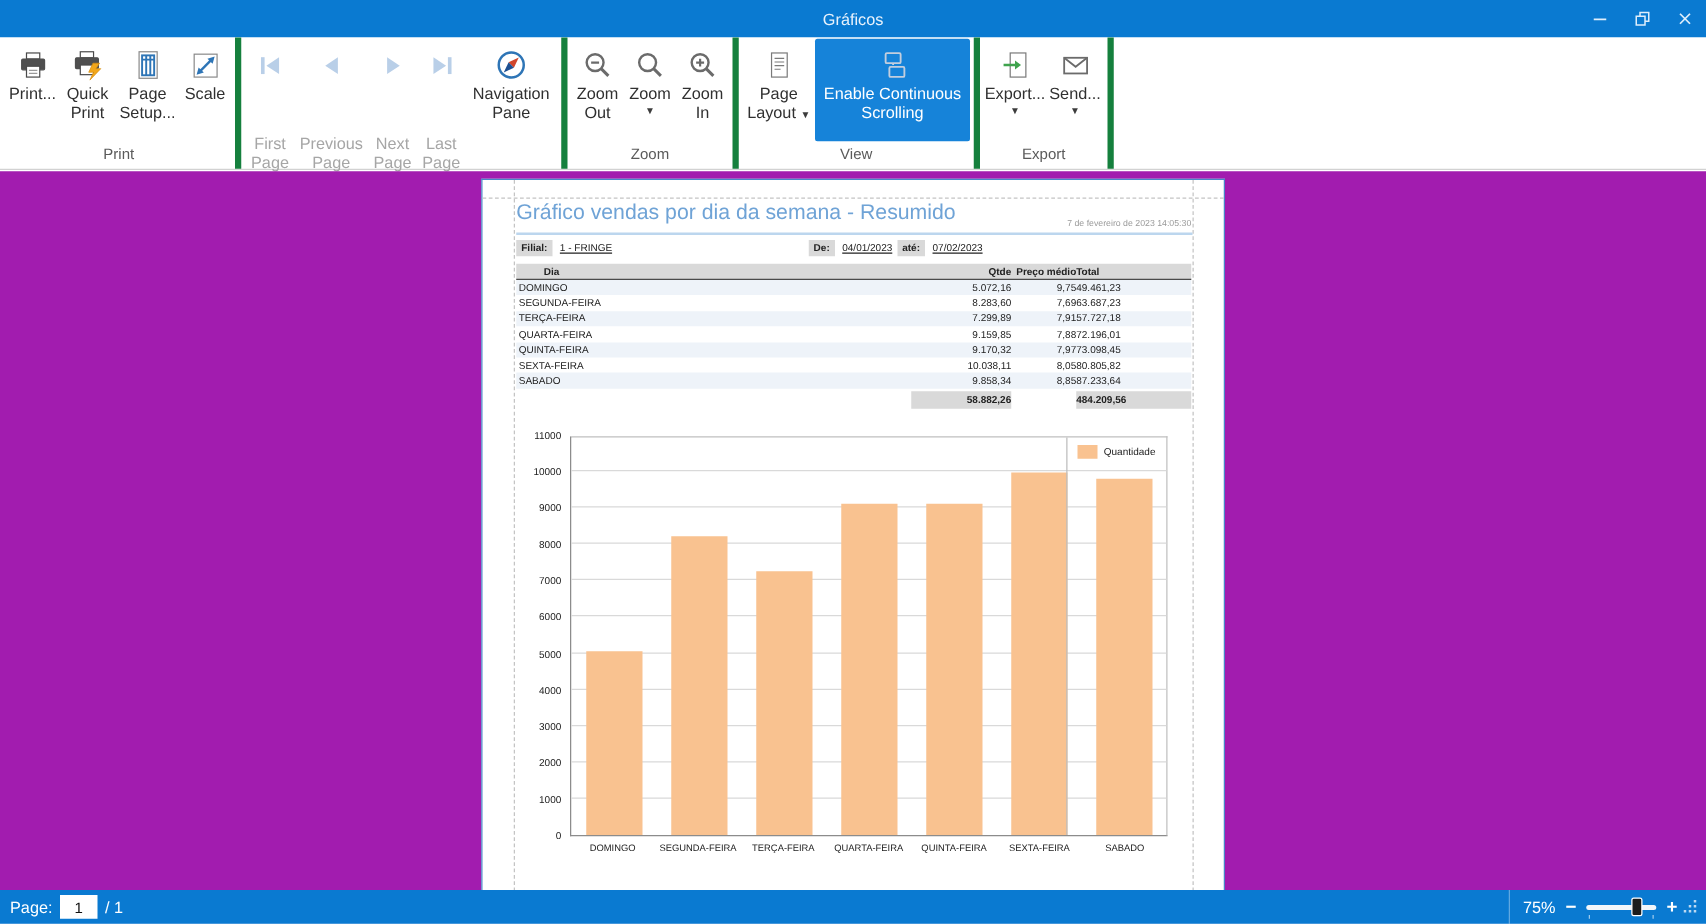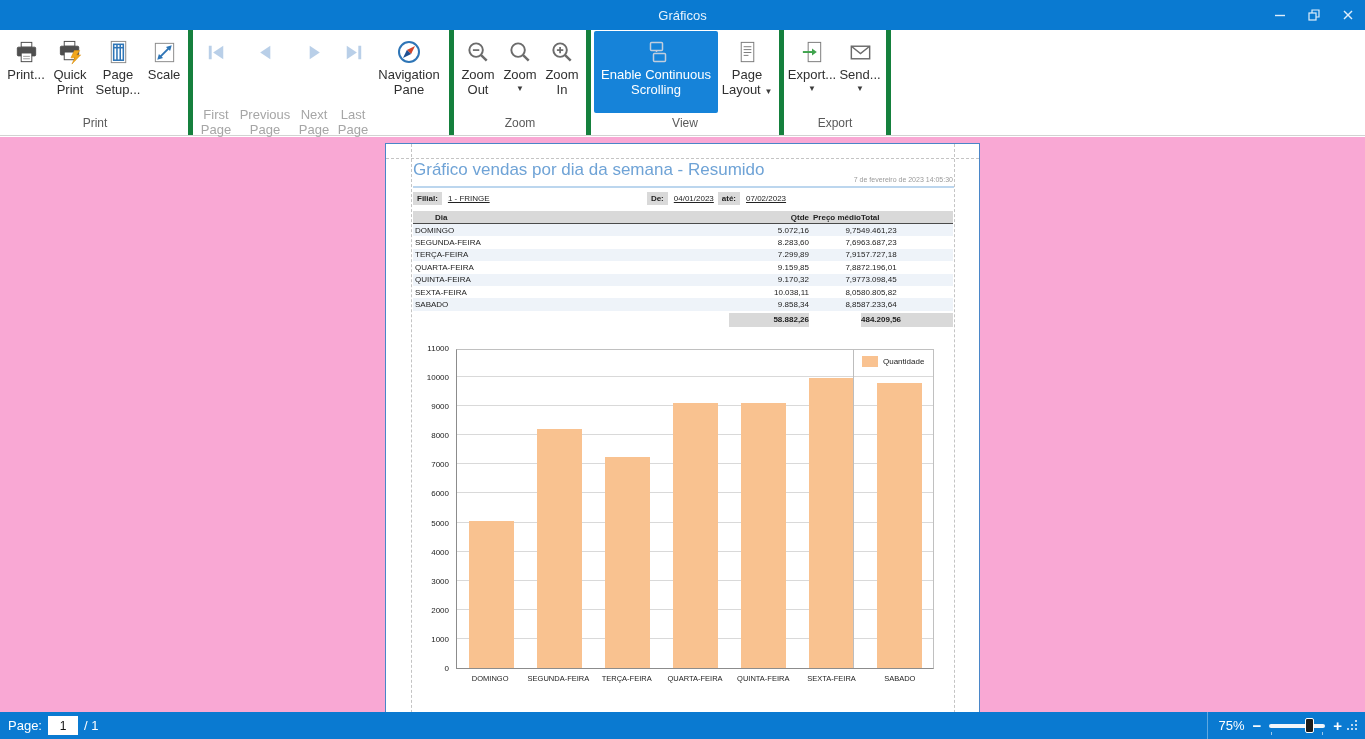--- a/index.html
+++ b/index.html
@@ -26,21 +26,21 @@
   .rbtn.disabled { color:#a6a6a6;gap:40px; }
   .rbtn.active { background:#1683d9; color:#fff; }
   .rgroup-label { text-align:center; font-size:12px; color:#5a5a5a; padding:3px 0 5px; }
   .caret { font-size:8px; color:#3c3c3c; line-height:8px; margin-top:2px; }
   .caret-inline { font-size:8px; color:#3c3c3c; }
   .w40{width:42px}.w44{width:46px}.w48{width:50px}.w38{width:40px}.w56{width:58px}
   .w36{width:38px}.w72{width:74px}.w122{width:124px}
 
   
   .preview { position:absolute; top:137px; left:0; right:0; bottom:27px;
-    background:#f9a8d4; overflow:hidden; }
+    background:#a21caf; overflow:hidden; }
   .page { position:absolute; left:385px; top:6px; width:595px; height:620px;
     background:#fff; border:1px solid #4a86c8; border-bottom:none; }
   .m-left  { position:absolute; left:25px; top:0; bottom:0; width:0; border-left:1px dashed #c4c4c4; }
   .m-right { position:absolute; left:568px; top:0; bottom:0; width:0; border-left:1px dashed #c4c4c4; }
   .m-top   { position:absolute; top:14px; left:0; right:0; height:0; border-top:1px dashed #c4c4c4; }
 
   
   .rtitle-row { position:absolute; left:27px; top:16px; width:541px;
     border-bottom:2px solid #bcd6ee; padding-bottom:6px; }
   .rtitle { font-size:17px; color:#6fa3d6; }
@@ -262,41 +262,41 @@
           </svg>
           </span>
         <span>Zoom In</span>
       </div>
     </div>
     <div class="rgroup-label">Zoom</div>
   </div>
 
   <div class="rgroup">
     <div class="rbuttons">
-      <div class="rbtn w122 active">
-        <span class="icn">
-          <svg width="28" height="28" viewBox="0 0 28 28" fill="none" stroke="#c2cede" stroke-width="1.5">
-            <rect x="8.5" y="4.5" width="12" height="8" rx="1"></rect>
-            <rect x="11.5" y="15.5" width="12" height="8" rx="1"></rect>
-            <line x1="14.5" y1="12.5" x2="14.5" y2="15.5" stroke-dasharray="1.5 1.5"></line>
-          </svg>
-          </span>
-        <span>Enable Continuous Scrolling</span>
-      </div>
       <div class="rbtn w56">
         <span class="icn">
           <svg width="27" height="27" viewBox="0 0 28 28">
             <rect x="7.5" y="3.5" width="13" height="20" fill="#fff" stroke="#7a7a7a"></rect>
             <line x1="10" y1="8" x2="18" y2="8" stroke="#7a7a7a"></line>
             <line x1="10" y1="11" x2="18" y2="11" stroke="#7a7a7a"></line>
             <line x1="10" y1="14" x2="18" y2="14" stroke="#7a7a7a"></line>
             <line x1="10" y1="17" x2="15" y2="17" stroke="#7a7a7a"></line>
           </svg>
           </span>
         <span><span>Page Layout</span> <span class="caret-inline">▼</span></span>
+      </div>
+      <div class="rbtn w122 active">
+        <span class="icn">
+          <svg width="28" height="28" viewBox="0 0 28 28" fill="none" stroke="#c2cede" stroke-width="1.5">
+            <rect x="8.5" y="4.5" width="12" height="8" rx="1"></rect>
+            <rect x="11.5" y="15.5" width="12" height="8" rx="1"></rect>
+            <line x1="14.5" y1="12.5" x2="14.5" y2="15.5" stroke-dasharray="1.5 1.5"></line>
+          </svg>
+          </span>
+        <span>Enable Continuous Scrolling</span>
       </div>
     </div>
     <div class="rgroup-label">View</div>
   </div>
 
   <div class="rgroup">
     <div class="rbuttons">
       <div class="rbtn w48">
         <span class="icn">
           <svg width="27" height="27" viewBox="0 0 28 28">

